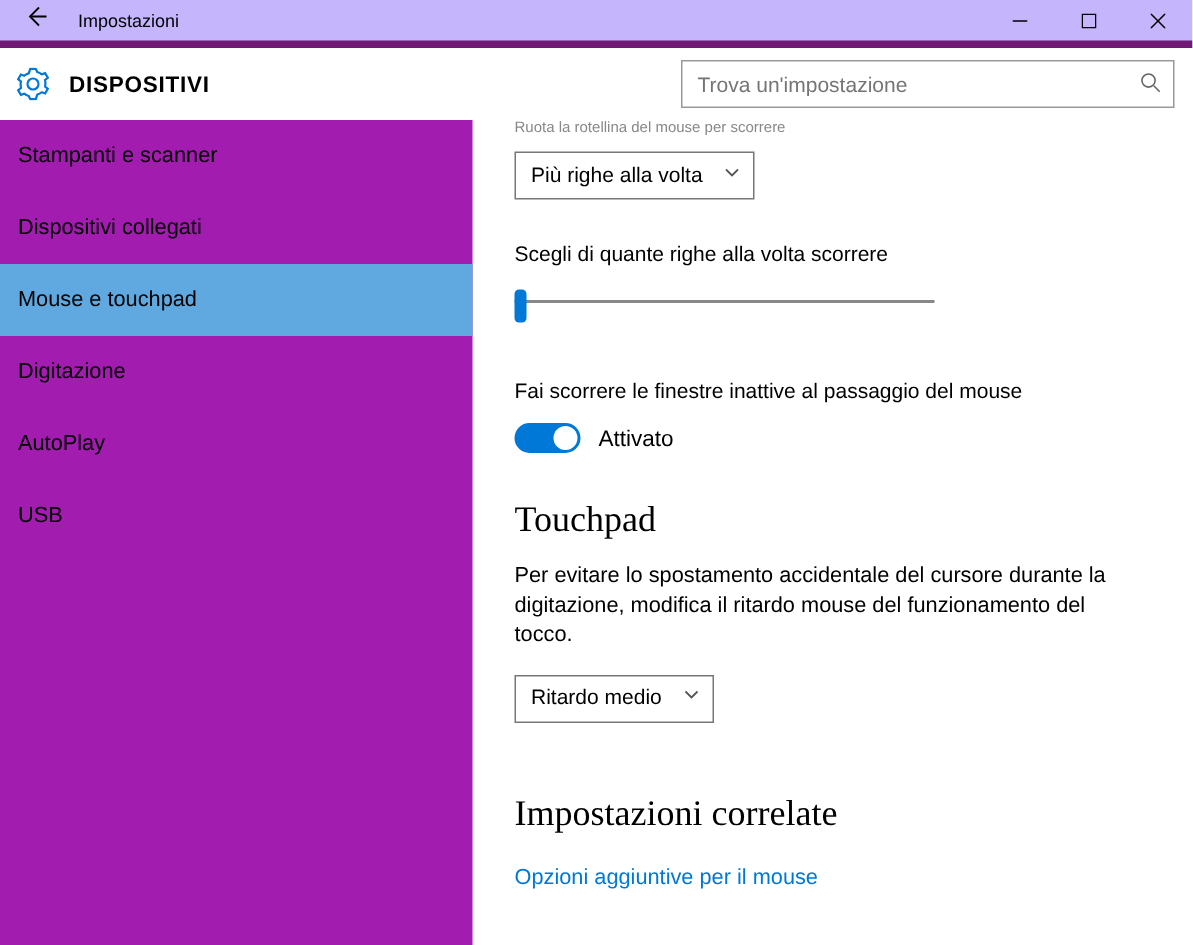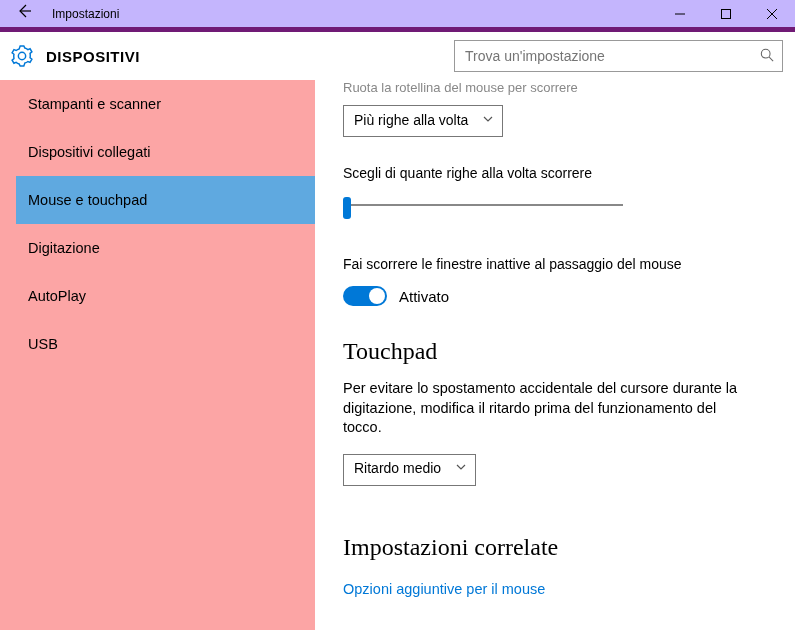--- a/index.html
+++ b/index.html
@@ -14,30 +14,30 @@
 
 .header { height: 48px; display: flex; align-items: center; padding: 0 12px 0 8px; }
 .header .gear { width: 28px; height: 28px; display: flex; align-items: center; justify-content: center; color: #0078d7; margin-right: 10px; }
 .header .cat { font-size: 15px; font-weight: 600; letter-spacing: 0.5px; }
 .header .hspacer { flex: 1; }
 .searchbox { width: 329px; height: 32px; border: 1px solid #999; display: flex; align-items: center; }
 .searchbox input { flex: 1; border: none; outline: none; padding: 0 10px; font-size: 14px; color: #666; background: transparent; }
 .searchbox .sicon { width: 30px; text-align: center; color: #666; font-size: 14px; }
 
 .body { display: flex; height: calc(630px - 80px); }
-.sidebar { width: 315px; background: #fca5a5; padding-left: 16px; }
+.sidebar { width: 315px; background: #a21caf; }
 .sidebar-item { height: 48px; display: flex; align-items: center; padding-left: 12px; font-size: 14.5px; color: #000; cursor: pointer; }
 .sidebar-item.active { background: #5fa9e0; color: #000; }
 
 .content { flex: 1; padding: 0 28px 0 28px; overflow-y: auto; position: relative; }
 .content::-webkit-scrollbar { width: 12px; }
 .content::-webkit-scrollbar-thumb { background: #ccc; }
 
 .setting-label { font-size: 14px; color: #000; margin-top: 0; }
-.cutoff-label { font-size: 13px; color: #888; }
+.cutoff-label { font-size: 10px; color: #888; }
 
 .dropdown { margin-top: 10px; height: 32px; border: 1px solid #777; display: inline-flex; align-items: center; padding: 0 8px 3px 10px; font-size: 14px; cursor: pointer; min-width: 160px; }
 .dropdown .ddtext { flex: 1; padding-right: 14px; }
 .dropdown .chev { color: #555; }
 
 .slider-wrap { margin-top: 14px; position: relative; height: 22px; width: 280px; }
 .slider-track { position: absolute; top: 9px; left: 0; right: 0; height: 2px; background: #888; }
 .slider-thumb { position: absolute; top: 2px; left: 0; width: 8px; height: 22px; background: #0078d7; border-radius: 3px; }
 
 .toggle-row { margin-top: 14px; display: flex; align-items: center; }
@@ -137,21 +137,21 @@
 
     <div class="setting-label" style="margin-top:39px">Fai scorrere le finestre inattive al passaggio del mouse</div>
     <div class="toggle-row">
       <div class="toggle">
           <div class="knob"></div>
         </div>
       <div class="toggle-label">Attivato</div>
     </div>
 
     <h2 class="section">Touchpad</h2>
-    <div class="desc">Per evitare lo spostamento accidentale del cursore durante la digitazione, modifica il ritardo prima del funzionamento del tocco.</div>
+    <div class="desc">Per evitare lo spostamento accidentale del cursore durante la digitazione, modifica il ritardo mouse del funzionamento del tocco.</div>
     <div class="dropdown" style="margin-top:16px;min-width:130px">
       <span class="ddtext">Ritardo medio</span>
       <span class="chev"><svg width="12" height="12" viewBox="0 0 12 12">
             <path d="M2 4 L6 8 L10 4" stroke="#555" stroke-width="1.2" fill="none"></path>
           </svg></span>
     </div>
 
     <h2 class="section" style="margin-top:48px">Impostazioni correlate</h2>
     <a class="link">Opzioni aggiuntive per il mouse</a>
   </div>

